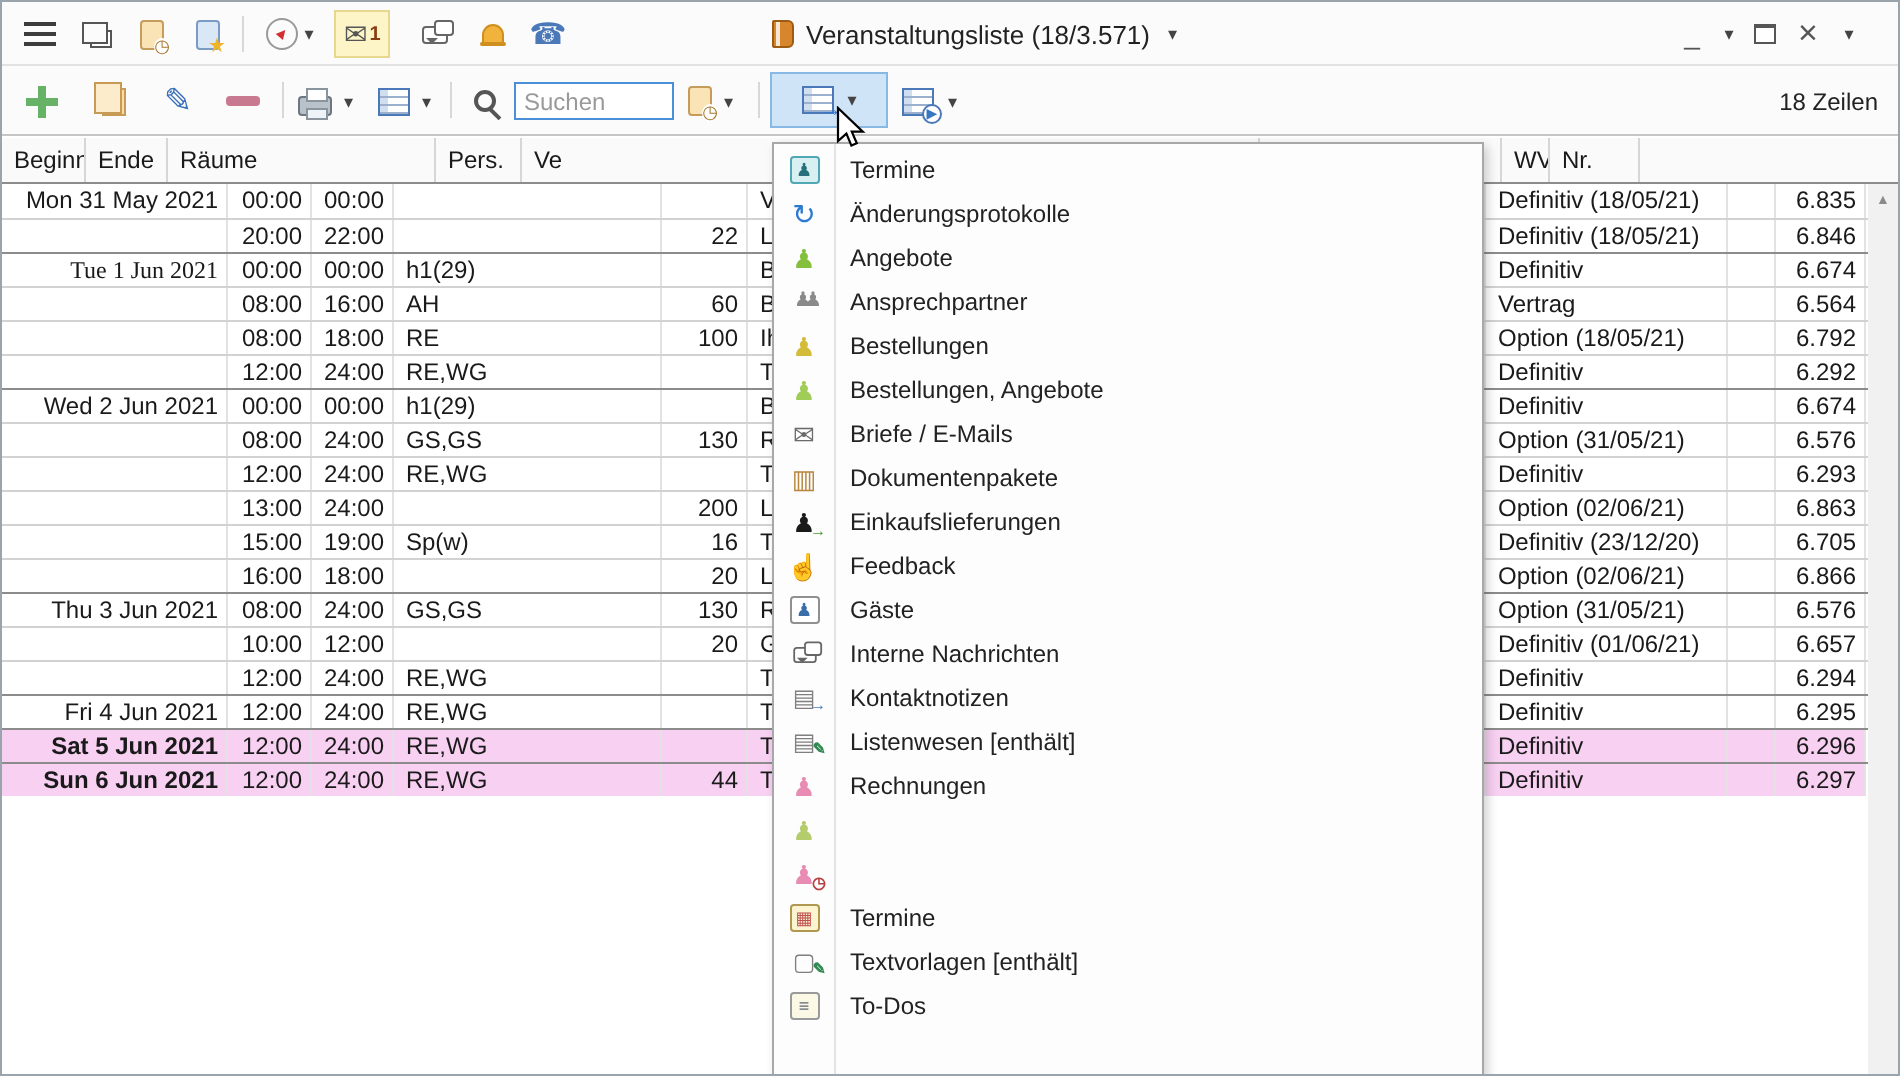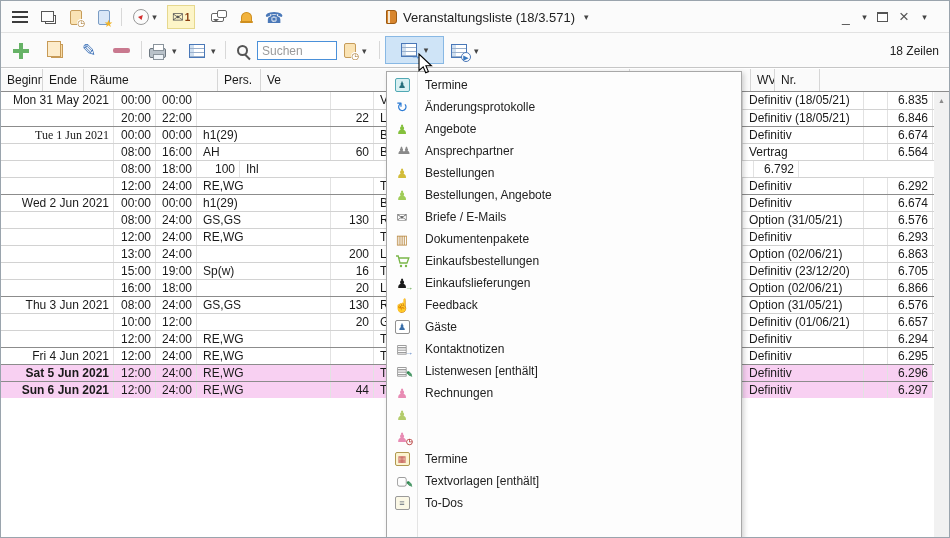--- a/index.html
+++ b/index.html
@@ -254,20 +254,21 @@
           <div class="td a-right" style="width: 43px;">60</div>
           <div class="td a-left" style="width: 369px;">BA</div>
           <div class="td a-left" style="width: 121px;">Vertrag</div>
           <div class="td a-left" style="width: 24px;"></div>
           <div class="td a-right" style="width: 45px;">6.564</div>
         </div>
         <div class="tr">
           <div class="td a-right dcell" style="width: 113px;"></div>
           <div class="td a-right" style="width: 42px;">08:00</div>
           <div class="td a-right" style="width: 41px;">18:00</div>
+          <div class="td a-left" style="width: 134px;">RE</div>
           <div class="td a-right" style="width: 43px;">100</div>
           <div class="td a-left" style="width: 369px;">Ihl</div>
           <div class="td a-left" style="width: 121px;">Option (18/05/21)</div>
           <div class="td a-left" style="width: 24px;"></div>
           <div class="td a-right" style="width: 45px;">6.792</div>
         </div>
         <div class="tr">
           <div class="td a-right dcell" style="width: 113px;"></div>
           <div class="td a-right" style="width: 42px;">12:00</div>
           <div class="td a-right" style="width: 41px;">24:00</div>
@@ -464,30 +465,20 @@
         <span class="menu-label">Briefe / E-Mails</span>
       </div>
       <div class="menu-item">
         <span class="mi">
           <span class="g" style="color: rgb(184, 134, 60); font-size: 13px;">▥</span>
         </span>
         <span class="menu-label">Dokumentenpakete</span>
       </div>
       <div class="menu-item">
         <span class="mi">
-          <svg width="15" height="14" viewBox="0 0 15 14">
-            <path d="M1 2h2.2l1.8 7h7l1.8-5H4" fill="none" stroke="#7ab648" stroke-width="1.3"></path>
-            <circle cx="6" cy="12" r="1.2" fill="#7ab648"></circle>
-            <circle cx="11" cy="12" r="1.2" fill="#7ab648"></circle>
-          </svg>
-        </span>
-        <span class="menu-label">Einkaufsbestellungen</span>
-      </div>
-      <div class="menu-item">
-        <span class="mi">
           <span class="g" style="font-size: 13px;">♟</span>
           <span class="ov" style="color: rgb(74, 154, 48);">→</span>
         </span>
         <span class="menu-label">Einkaufslieferungen</span>
       </div>
       <div class="menu-item">
         <span class="mi">
           <span class="g" style="color: rgb(188, 144, 64); font-size: 13px;">☝</span>
         </span>
         <span class="menu-label">Feedback</span>
@@ -495,20 +486,26 @@
       <div class="menu-item">
         <span class="mi">
           <span class="box" style="background: rgb(255, 255, 255); border-color: rgb(144, 144, 144);">
             <span class="g" style="color: rgb(58, 110, 168); font-size: 9px;">♟</span>
           </span>
         </span>
         <span class="menu-label">Gäste</span>
       </div>
       <div class="menu-item">
         <span class="mi">
+          <span class="i-chat"></span>
+        </span>
+        <span class="menu-label">Interne Nachrichten</span>
+      </div>
+      <div class="menu-item">
+        <span class="mi">
           <span class="g" style="color: rgb(128, 128, 128); font-size: 12px;">▤</span>
           <span class="ov" style="color: rgb(72, 120, 192);">→</span>
         </span>
         <span class="menu-label">Kontaktnotizen</span>
       </div>
       <div class="menu-item">
         <span class="mi">
           <span class="g" style="color: rgb(128, 128, 128); font-size: 12px;">▤</span>
           <span class="ov" style="color: rgb(46, 136, 80);">✎</span>
         </span>

